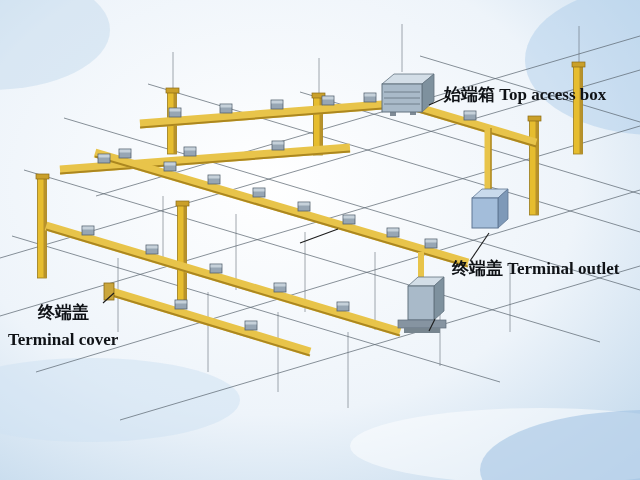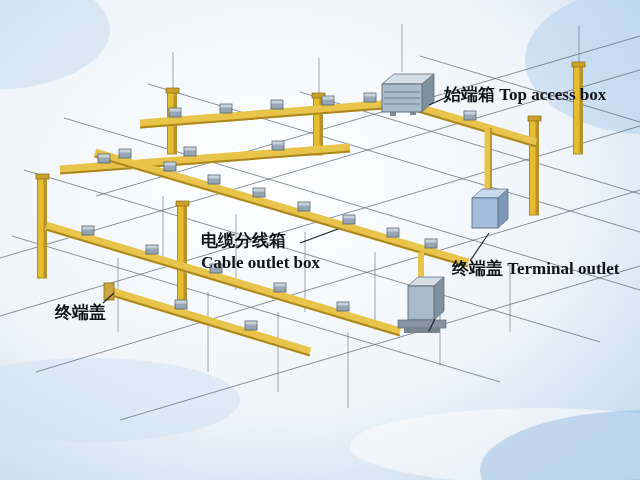--- a/index.html
+++ b/index.html
@@ -31,21 +31,21 @@
   .eq-detail{stroke:#62727f;stroke-width:.8}
   .eq-foot{fill:#7f8b96}
   .bl-front{fill:var(--blue_front);stroke:#5f7693;stroke-width:1}
   .bl-top{fill:var(--blue_top);stroke:#5f7693;stroke-width:.8}
   .bl-side{fill:var(--blue_side);stroke:#5f7693;stroke-width:.8}
   .base-1{fill:#8694a1;stroke:#5c6a78;stroke-width:.7}
   .base-2{fill:#77858f}
   .leader{stroke:var(--leader);stroke-width:1.1}
   .label{position:absolute;font-family:"Liberation Serif","DejaVu Serif",serif;
          font-weight:700;font-size:17px;color:var(--label_text);white-space:nowrap;line-height:22px}
-  .label .indent{margin-left:47px}
+  .label .indent{margin-left:30px}
 </style>
 </head>
 <body>
 
 <div class="stage">
   <svg width="640" height="480" viewBox="0 0 640 480">
     <defs>
       <radialGradient id="bgGrad" cx="42%" cy="38%" r="88%">
         <stop offset="0%" stop-color="#ffffff"></stop>
         <stop offset="55%" stop-color="#eef4fa"></stop>
@@ -219,24 +219,21 @@
       <line class="leader" x1="447" y1="97" x2="429" y2="105"></line>
       <line class="leader" x1="300" y1="243" x2="338" y2="229"></line>
       <line class="leader" x1="470" y1="261" x2="489" y2="233"></line>
       <line class="leader" x1="429" y1="331" x2="435" y2="319"></line>
       <line class="leader" x1="103" y1="303" x2="114" y2="293"></line>
     </g>
   </svg>
 
   <div class="label" style="left:444px;top:84px">始端箱 Top access box</div>
 
-  <div class="label" style="left:201px;top:230px">
-    <div class="big">电缆分线箱</div>
-    <div>Cable outlet box</div>
-  </div>
 
   <div class="label" style="left:452px;top:258px">终端盖 Terminal outlet</div>
 
   <div class="label" style="left:8px;top:299px;line-height:27px">
     <div class="indent big">终端盖</div>
+    <div>Terminal cover</div>
   </div>
 
 </div>
 
 </body></html>

